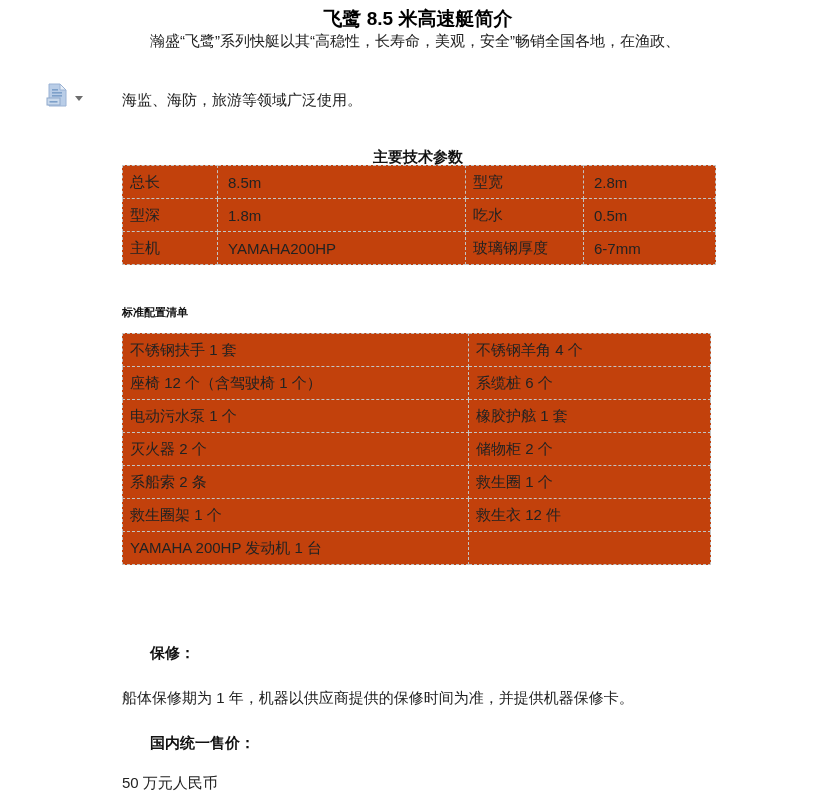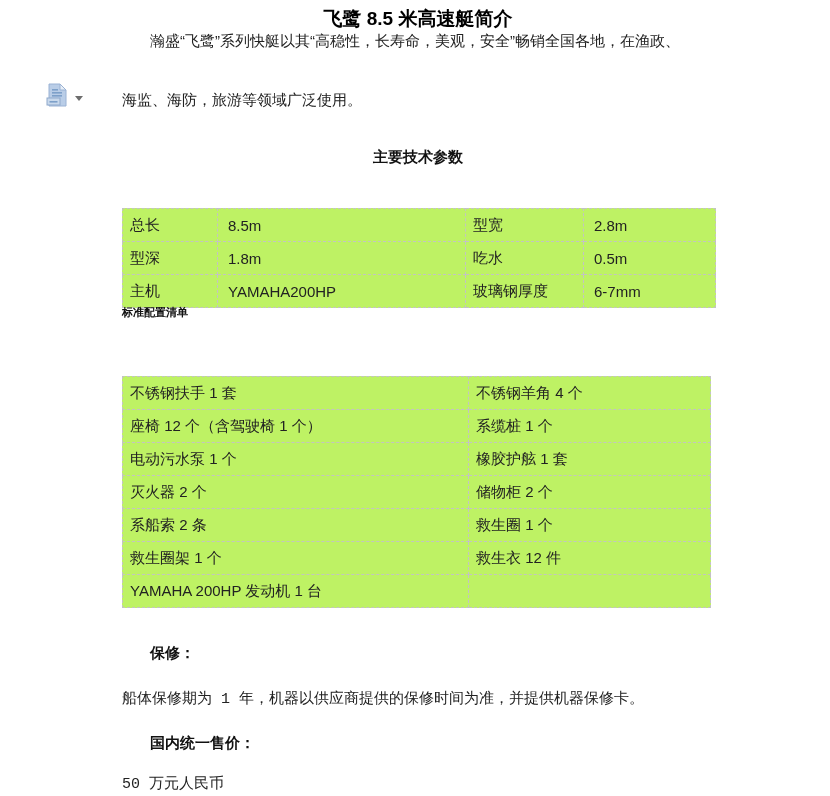--- a/index.html
+++ b/index.html
@@ -29,39 +29,38 @@
   }
   #equip-heading {
     left:122px; top:305px;
     font-size:11px; font-weight:bold; color:#111;
   }
 
   table.doc-table {
     position:absolute;
     border-collapse:collapse;
     table-layout:fixed;
-    background:#bef264;
-    margin-top:43px;
+    background:#c2410c;
   }
   table.doc-table td {
     border:1px dashed #c3c3c3;
     font-size:15px;
     color:#222;
     height:32px;
     padding:0 4px 0 7px;
     vertical-align:middle;
     white-space:nowrap;
     overflow:hidden;
   }
   #specs-table { left:122px; top:165px; width:593px; }
   #equip-table { left:122px; top:333px; width:588px; }
   #specs-table td.cv { padding-left:10px; }
 
   .bold-label { font-weight:bold; color:#111;margin-left:28px; }
-  .body-text  { color:#222;font-family:Liberation Mono, monospace; }
+  .body-text  { color:#222; }
   .bottom-block { left:122px; font-size:15px; }
   #warranty-label { top:644px; }
   #warranty-text  { top:689px; width:600px; }
   #price-label    { top:734px; }
   #price-value    { top:774px; }
 
   #paste-button {
     left:46px; top:83px; width:44px; height:28px;
     display:flex; align-items:center; gap:6px;
     cursor:pointer;
@@ -134,21 +133,21 @@
     <col style="width:346px">
       <col style="width:242px">
   </colgroup>
   <tbody>
     <tr>
       <td>不锈钢扶手 1 套</td>
       <td>不锈钢羊角 4 个</td>
     </tr>
     <tr>
       <td>座椅 12 个（含驾驶椅 1 个）</td>
-      <td>系缆桩 1 个</td>
+      <td>系缆桩 6 个</td>
     </tr>
     <tr>
       <td>电动污水泵 1 个</td>
       <td>橡胶护舷 1 套</td>
     </tr>
     <tr>
       <td>灭火器 2 个</td>
       <td>储物柜 2 个</td>
     </tr>
     <tr>

